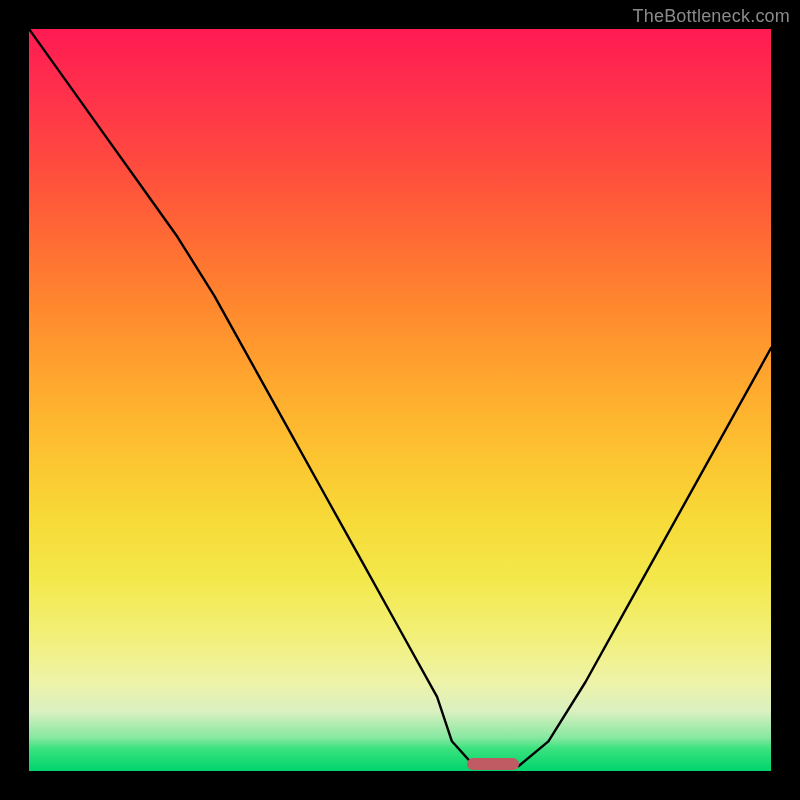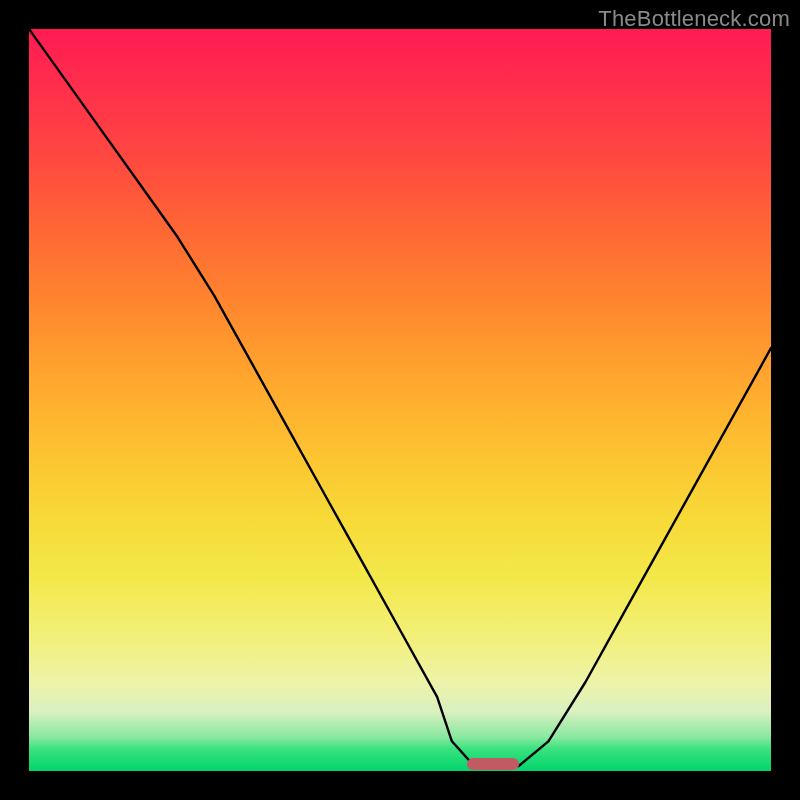--- a/index.html
+++ b/index.html
@@ -41,21 +41,21 @@
       #87e8a0 95.5%,
       #3ae27e 97%,
       #00d46c 100%
     );
   }
   .watermark {
     position: absolute;
     top: 6px;
     right: 10px;
     color: #8a8a8a;
-    font-size: 22px;
+    font-size: 18px;
     letter-spacing: 0.2px;
     user-select: none;
   }
   svg.overlay {
     position: absolute;
     left: 0;
     top: 0;
     width: 742px;
     height: 742px;
     pointer-events: none;

